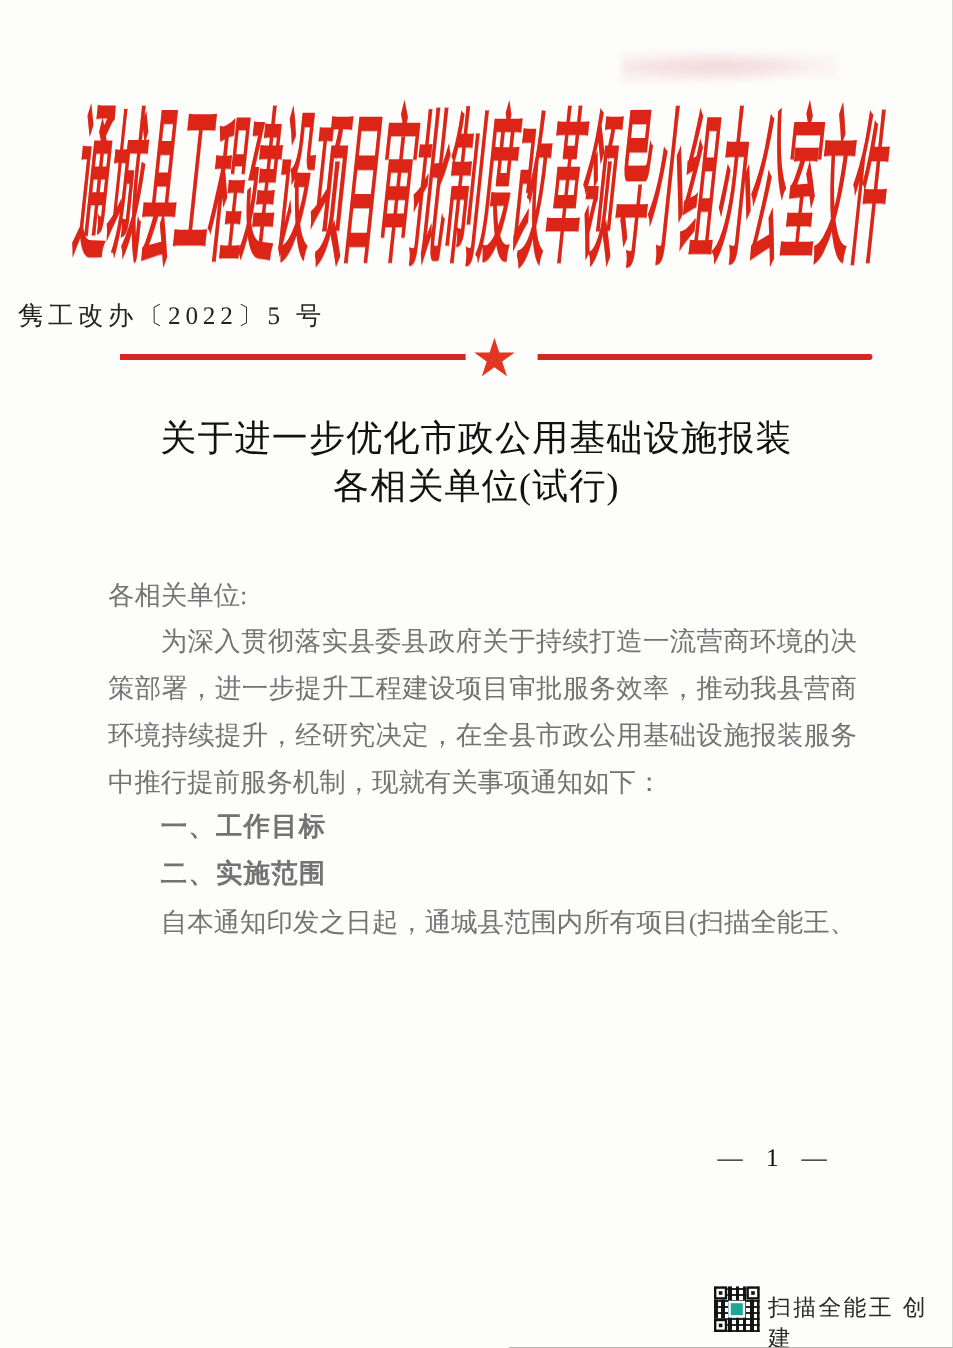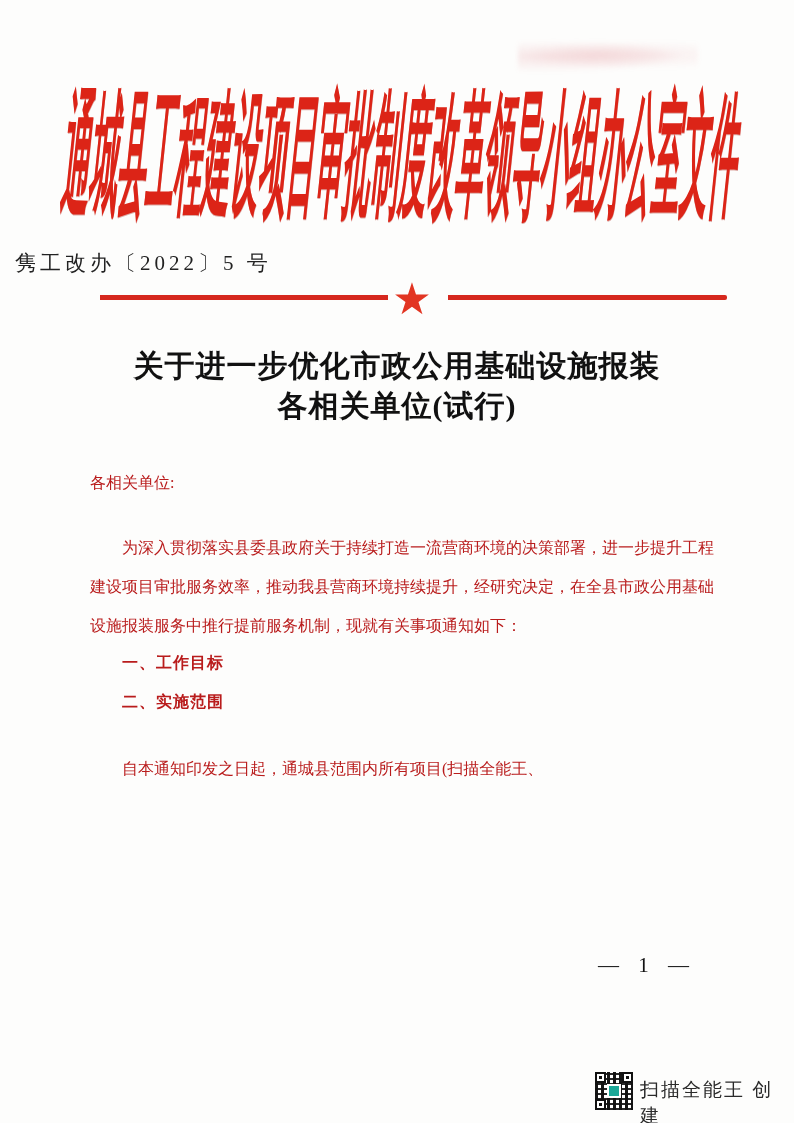--- a/index.html
+++ b/index.html
@@ -53,34 +53,33 @@
     position:absolute; left:388px; top:277px; width:48px;
     font-size:44px; line-height:44px; text-align:center;
     color:#e23522;
     font-family:"DejaVu Sans",sans-serif;
   }
 
   .doc-title {
     position:absolute; left:40px; right:40px; top:346px;
     text-align:center;
     font-size:30px; line-height:40px;
-    font-weight:bold;
+    font-weight:normal;
     color:#111;
     letter-spacing:1px;
   }
 
   .body-col {
-    position:absolute; left:90px; top:463px; width:624px;
-    font-size:16px; line-height:39px;
-    color:#b91c1c;
+    position:absolute; left:90px; top:476px; width:624px;
+    font-size:22px; line-height:39px;
+    color:#737373;
   }
   .body-col .para {
     text-indent:2em;
     text-align:justify;
-    margin-top:26px;
   }
   .body-col .heading {
     text-indent:2em;
     font-weight:bold;
     font-family:Liberation Mono, monospace;
     letter-spacing:1px;
   }
   .salutation { text-align:left; }
 
   .page-number {

